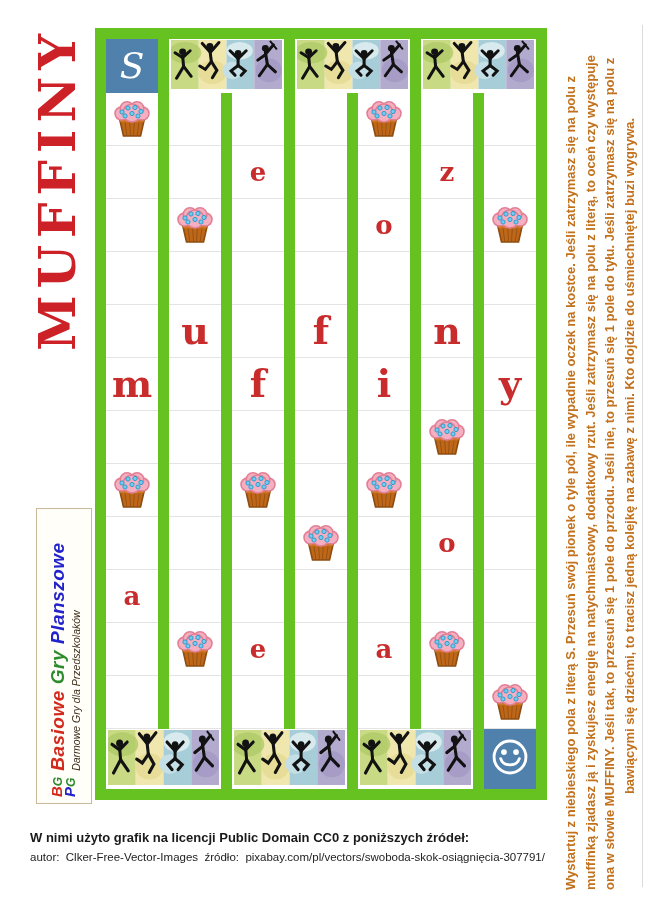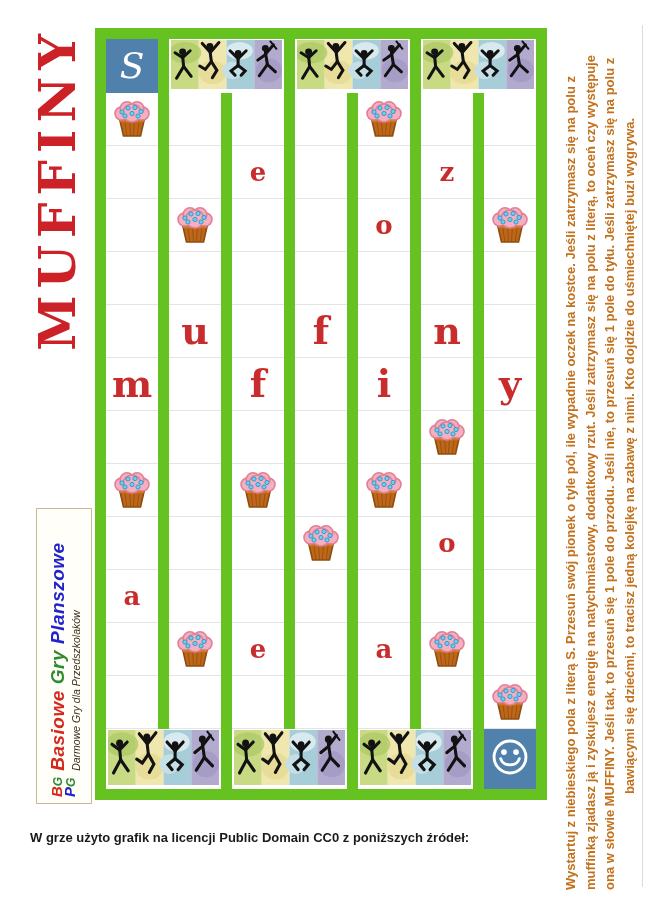--- a/index.html
+++ b/index.html
@@ -829,17 +829,18 @@
   </div>
 
   <div class="rot instructions">
     <div class="instr-line">Wystartuj z niebieskiego pola z literą S. Przesuń swój pionek o tyle pól, ile wypadnie oczek na kostce. Jeśli zatrzymasz się na polu z</div>
     <div class="instr-line">muffinką zjadasz ją i zyskujesz energię na natychmiastowy, dodatkowy rzut. Jeśli zatrzymasz się na polu z literą, to oceń czy występuje</div>
     <div class="instr-line">ona w słowie MUFFINY. Jeśli tak, to przesuń się 1 pole do przodu. Jeśli nie, to przesuń się 1 pole do tyłu. Jeśli zatrzymasz się na polu z</div>
     <div class="instr-line center">bawiącymi się dziećmi, to tracisz jedną kolejkę na zabawę z nimi. Kto dojdzie do uśmiechniętej buzi wygrywa.</div>
   </div>
 
   <div class="footer">
-    <div class="footer-heading">W grze użyto grafik na licencji Public Domain CC0 z poniższych źródeł:</div>
+    <div class="footer-heading">W nimi użyto grafik na licencji Public Domain CC0 z poniższych źródeł:</div>
+    <div class="footer-credit">autor:  Clker-Free-Vector-Images  źródło:  pixabay.com/pl/vectors/swoboda-skok-osiągnięcia-307791/</div>
   </div>
 
   <div class="page-edge-line"></div>
 </div>
 
 </body></html>

